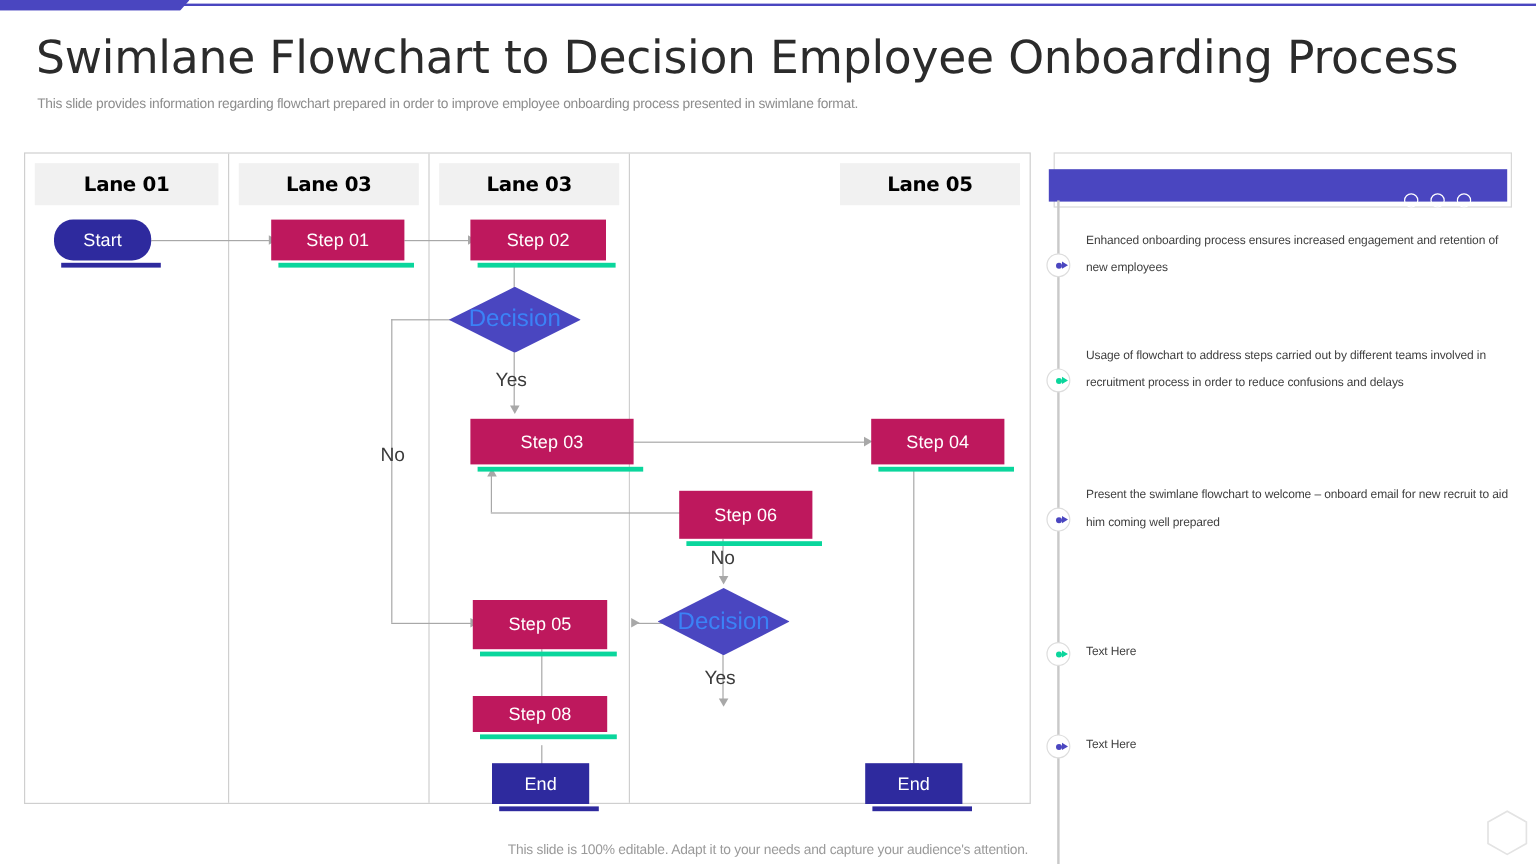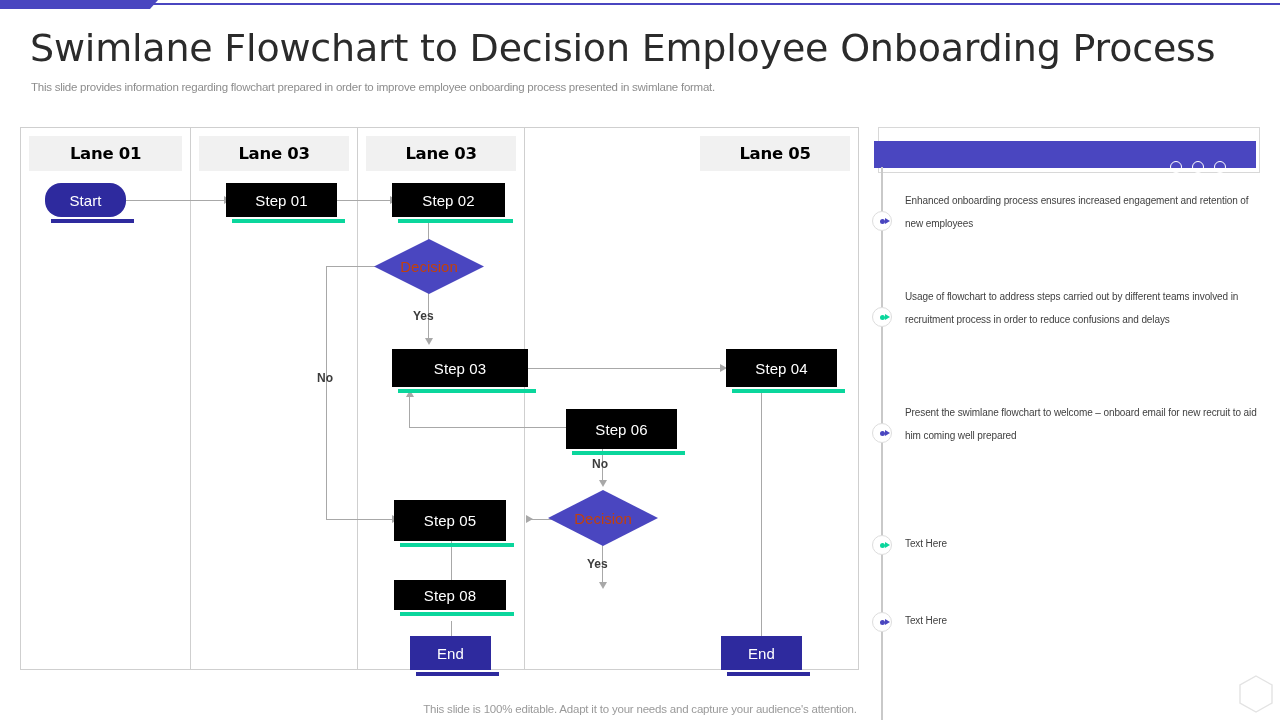--- a/index.html
+++ b/index.html
@@ -28,42 +28,42 @@
   .lane-col{position:absolute;top:0;bottom:0;border-right:1px solid #cfcfcf;box-sizing:border-box;}
   .lane-col.last{border-right:none;}
   .lane-head{position:absolute;left:8px;right:8px;top:8px;height:35px;
       background:#f1f1f1;display:flex;align-items:center;justify-content:center;}
   .lane-head span{font-size:16.5px;font-weight:bold;color:#000000;
       font-family:"DejaVu Sans", sans-serif;letter-spacing:-0.3px;}
   
   .node{position:absolute;box-sizing:border-box;display:flex;align-items:center;
       justify-content:center;color:#ffffff;font-size:15px;letter-spacing:.1px;}
   .node .shadow{position:absolute;left:6px;right:-8px;bottom:-6px;height:4px;}
-  .node.teal{background:#000000;}
+  .node.teal{background:#be185d;}
   .node.teal .shadow{background:#0ad69c;}
   .node.indigo{background:#2e2a9e;}
   .node.indigo .shadow{background:#2e2a9e;}
   
   .diamond{position:absolute;}
   .diamond .dshape{position:absolute;inset:0;background:#4a46c0;
       clip-path:polygon(50% 0,100% 50%,50% 100%,0 50%);}
   .diamond .dshadow{position:absolute;left:6px;top:6px;right:-6px;bottom:-6px;
       background:#4a46c0;clip-path:polygon(50% 0,100% 50%,50% 100%,0 50%);z-index:-1;}
   .diamond .dlabel{position:absolute;inset:0;display:flex;align-items:center;
-      justify-content:center;color:#c2410c;font-size:15px;}
+      justify-content:center;color:#3b82f6;font-size:20px;}
   
   .h-line{position:absolute;height:1px;background:#a8a8a8;}
   .v-line{position:absolute;width:1px;background:#a8a8a8;}
   .arrow-r{position:absolute;width:0;height:0;border-top:4px solid transparent;
       border-bottom:4px solid transparent;border-left:7px solid #a8a8a8;}
   .arrow-d{position:absolute;width:0;height:0;border-left:4px solid transparent;
       border-right:4px solid transparent;border-top:7px solid #a8a8a8;}
   .arrow-u{position:absolute;width:0;height:0;border-left:4px solid transparent;
       border-right:4px solid transparent;border-bottom:7px solid #a8a8a8;}
-  .edge-label{position:absolute;font-size:12px;color:#3c3c3c;font-weight:bold;}
+  .edge-label{position:absolute;font-size:16px;color:#3c3c3c;}
   
   #right-panel{position:absolute;left:878px;top:127px;width:382px;height:540px;}
   #panel-frame{position:absolute;left:0;top:0;width:382px;height:46px;
       border:1px solid #d8d8d8;box-sizing:border-box;}
   #panel-bar{position:absolute;left:-4px;top:14px;width:382px;height:27px;background:#4a46c0;}
   #panel-dots{position:absolute;right:30px;top:20px;display:flex;gap:10px;}
   .pdot{width:10px;height:10px;border-radius:50%;border:1.2px solid #ffffff;}
   #timeline{position:absolute;left:3px;top:40px;width:1.5px;height:612px;background:#c9c9c9;}
   .bullet{position:absolute;width:18px;height:18px;border-radius:50%;
       border:1px solid #ddd;background:#fff;display:flex;align-items:center;justify-content:center;}

